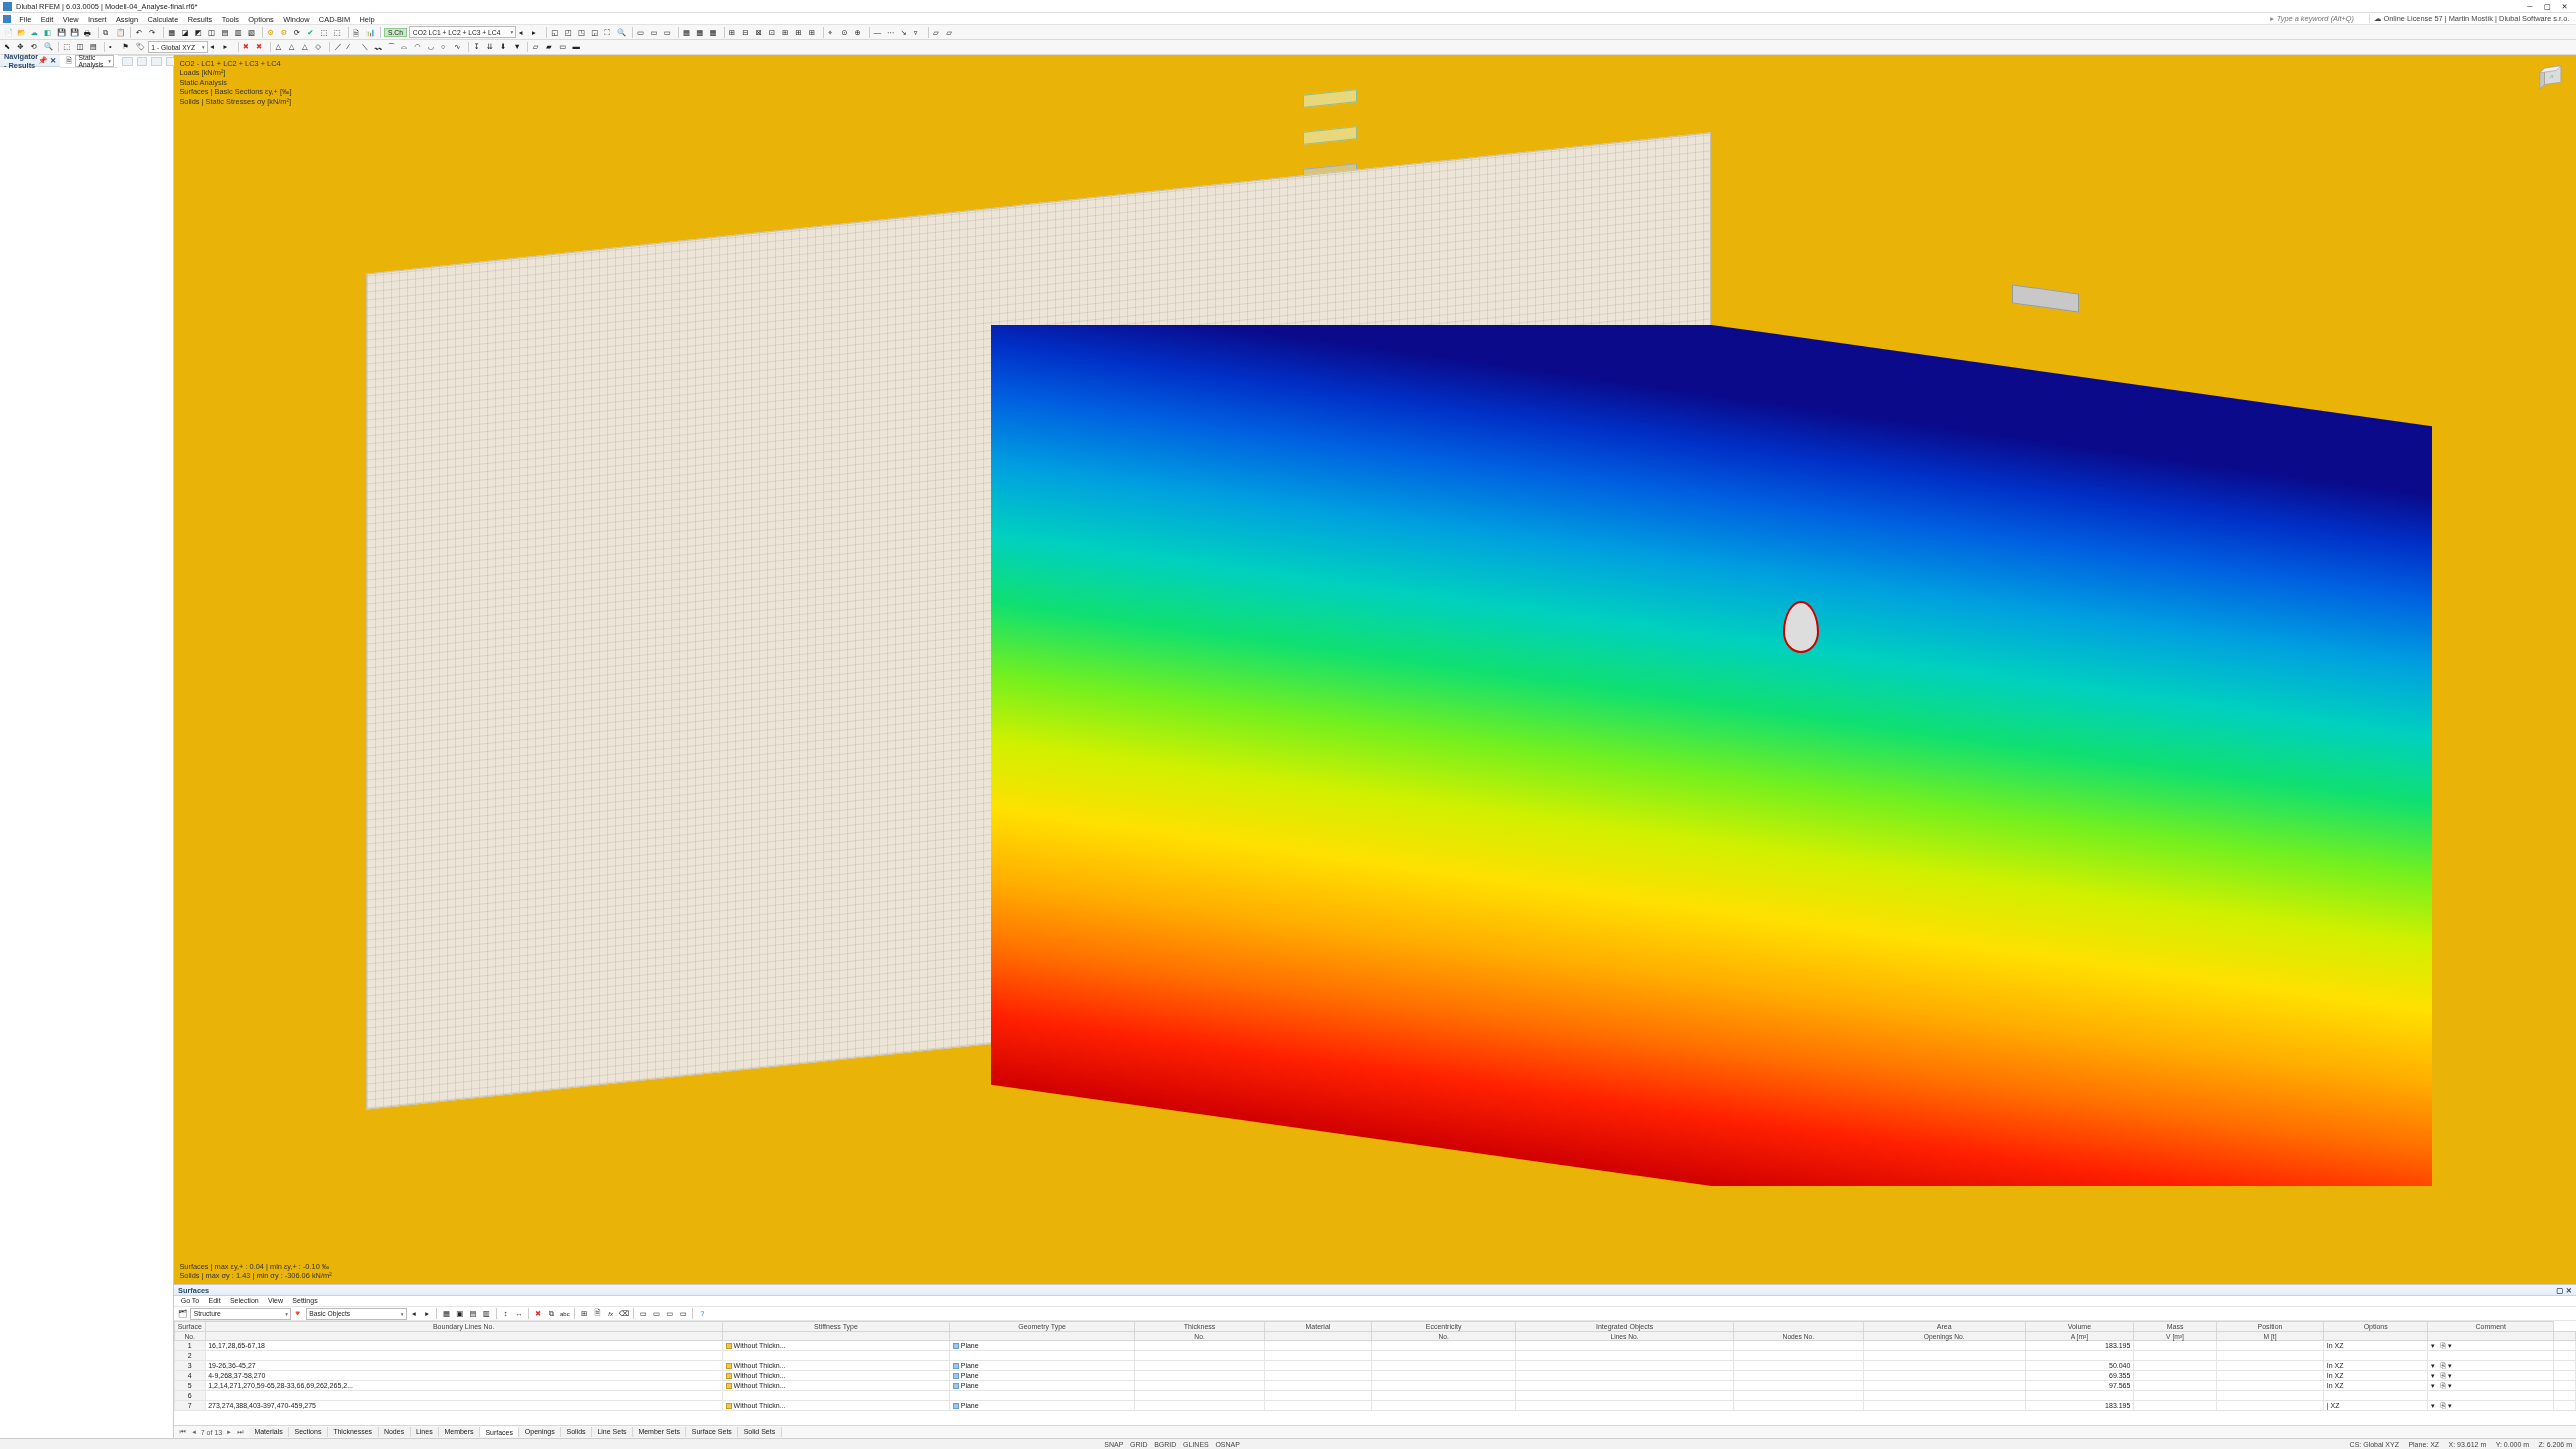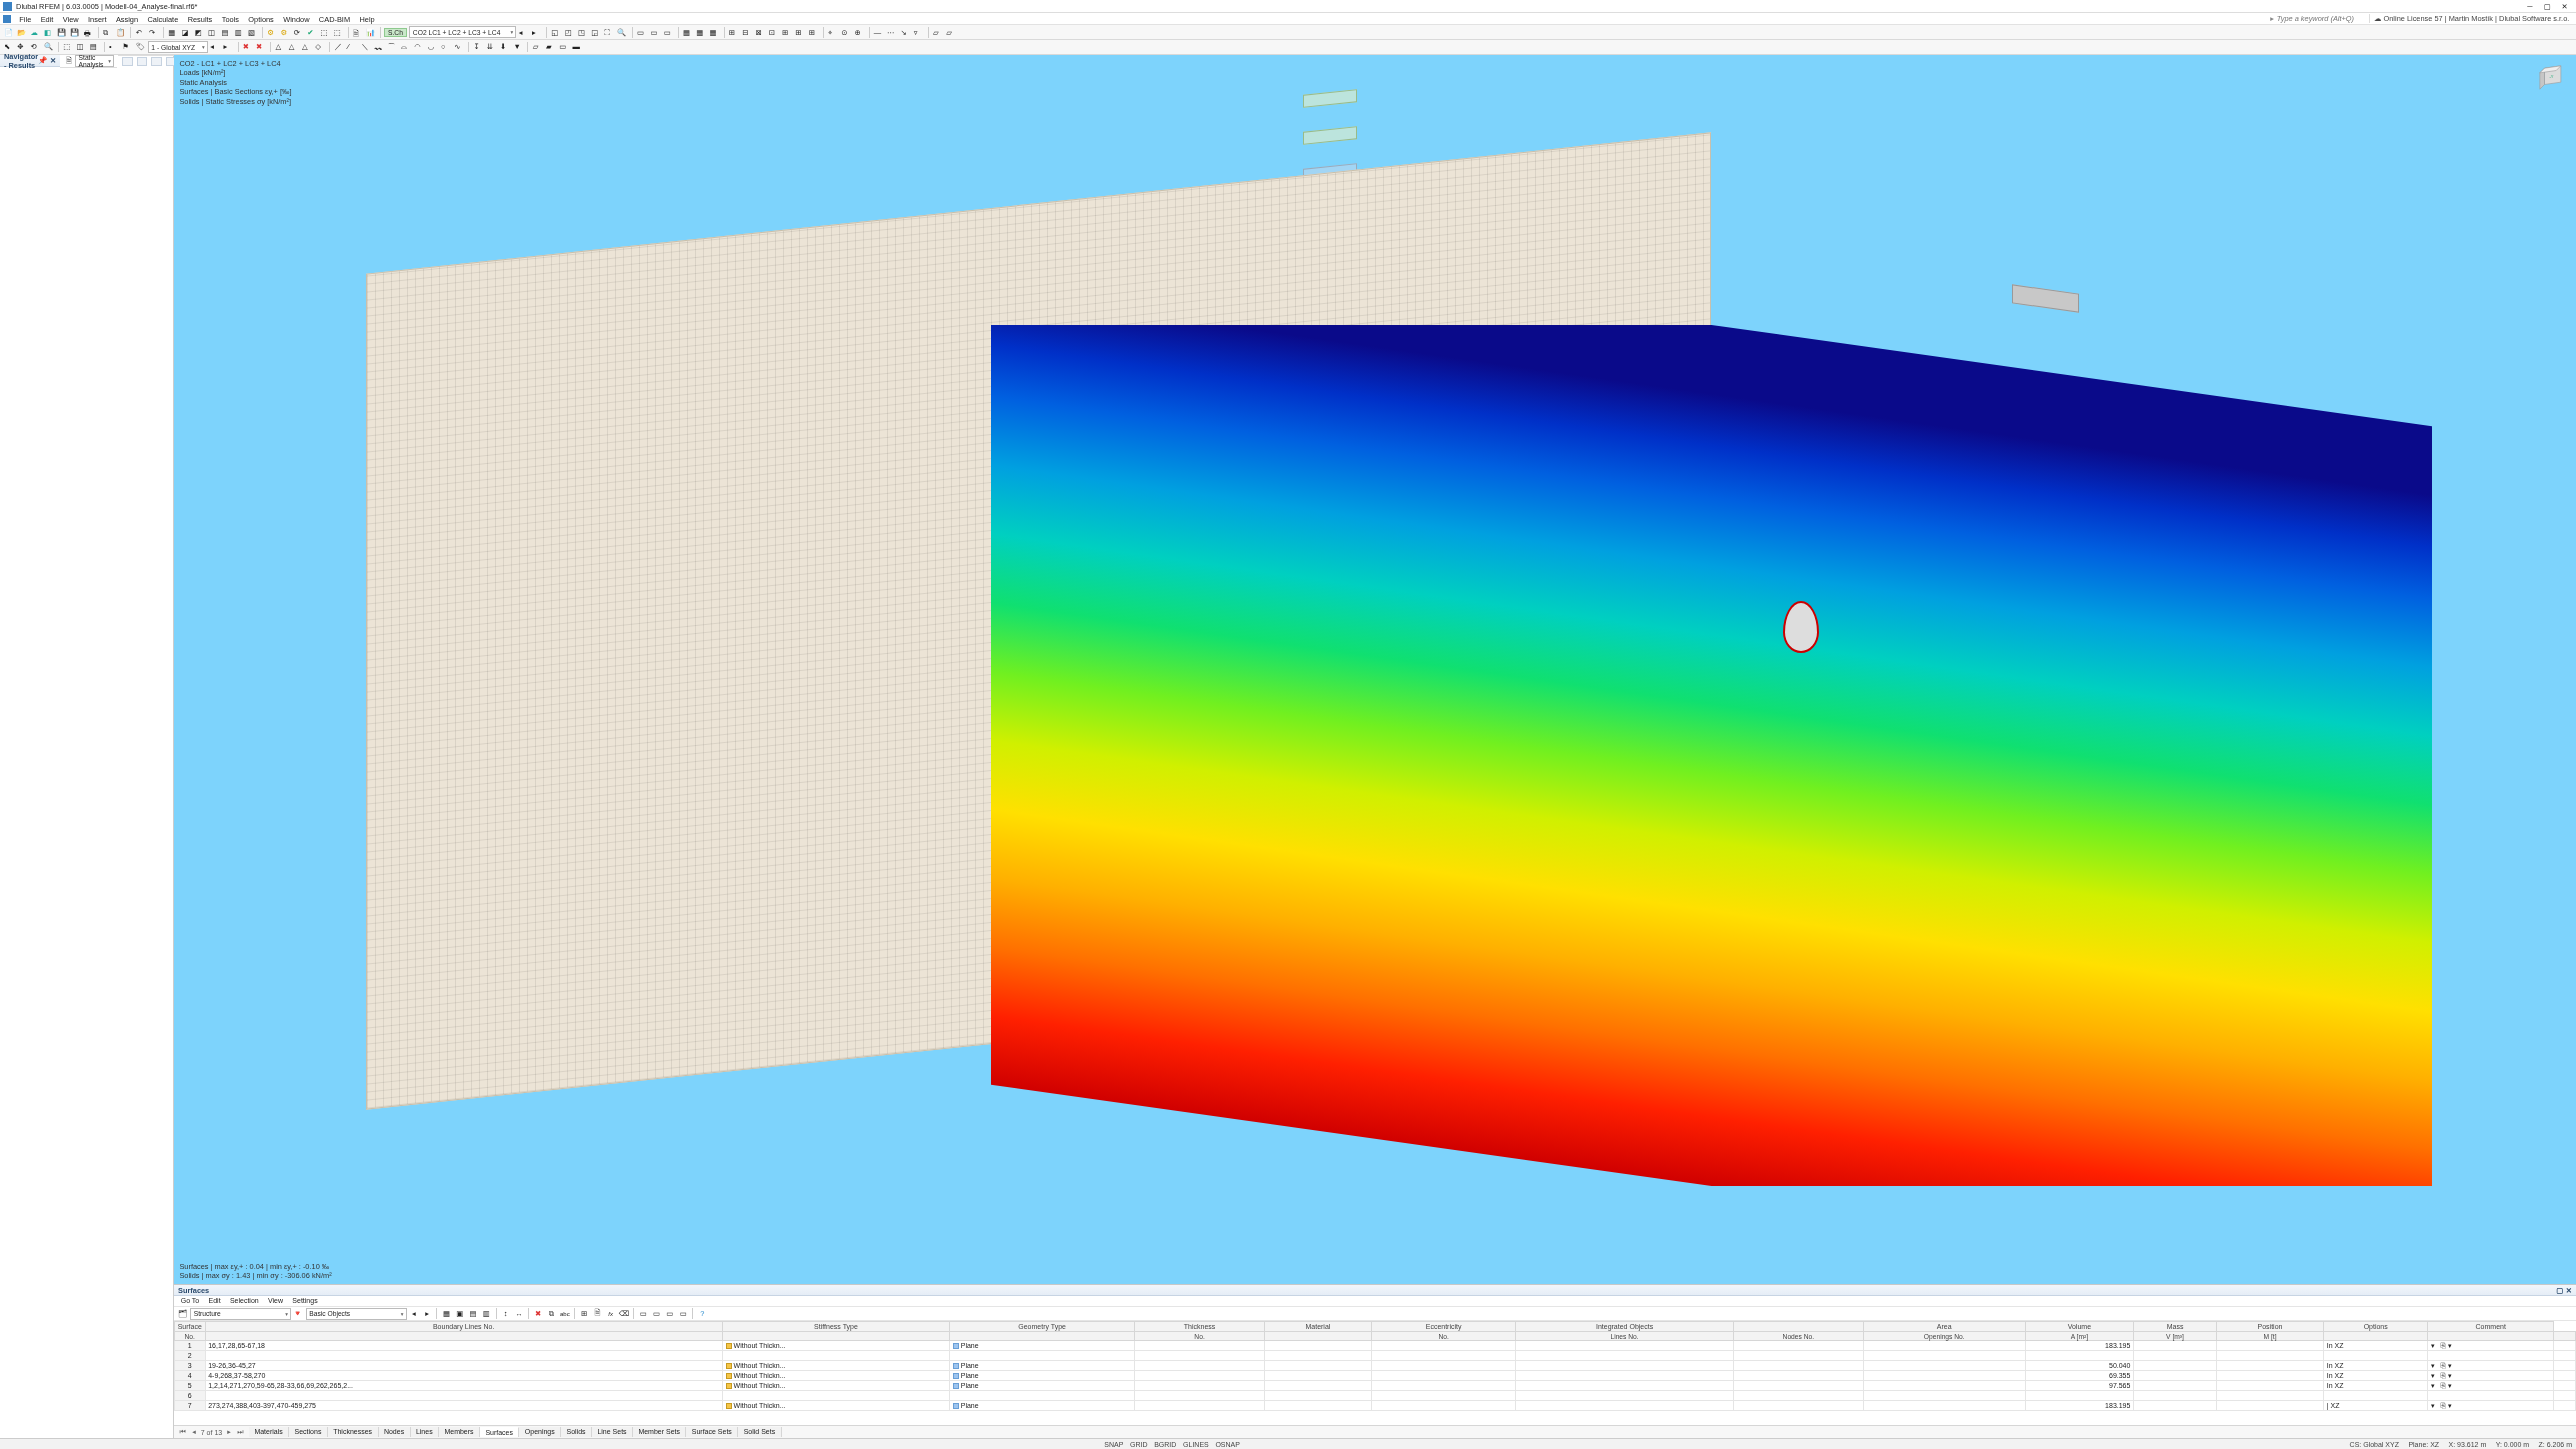--- a/index.html
+++ b/index.html
@@ -53,21 +53,21 @@
 .lbl { white-space: nowrap; }
 .lbl.em { font-style: italic; color: #2257a8; }
 .ind { display: inline-block; }
 .pad0 { width: 0; } .pad1 { width: 9.4px; } .pad2 { width: 19px; } .pad3 { width: 28px; }
 
 .nav-bottom { height: 12px; border-top: 0.7px solid #ddd; display: flex; align-items: center; gap: 4px; padding: 0 4px; }
 .nav-bottom .btn { width: 10.7px; height: 9.4px; background: #eef2f7; border: 0.7px solid #c6d2e0; cursor: pointer; }
 
 
 .centerwrap { flex: 1; display: flex; flex-direction: column; position: relative; }
-.view3d { flex: 1; position: relative; background: #7dd3fc; overflow: hidden; }
+.view3d { flex: 1; position: relative; background: #eab308; overflow: hidden; }
 .overlay-tl { position: absolute; top: 4px; left: 5.4px; font-size: 7.4px; line-height: 9.4px; color: #333; }
 .overlay-bl { position: absolute; bottom: 4px; left: 5.4px; font-size: 7.4px; line-height: 9.4px; color: #333; }
 .orient { position: absolute; top: 5.4px; right: 6.7px; width: 35px; height: 35px; }
 .orient svg { width: 100%; height: 100%; }
 
 
 .mesh-block { position: absolute; }
 .mesh-block .shape { width: 100%; height: 100%; background: #ece4d6; border: 0.7px solid #c9bfab; transform: skewY(-6deg); background-image:
   repeating-linear-gradient(0deg, rgba(0,0,0,.08) 0 0.7px, transparent 0.7px 8px),
   repeating-linear-gradient(90deg, rgba(0,0,0,.08) 0 0.7px, transparent 0.7px 8px); }

